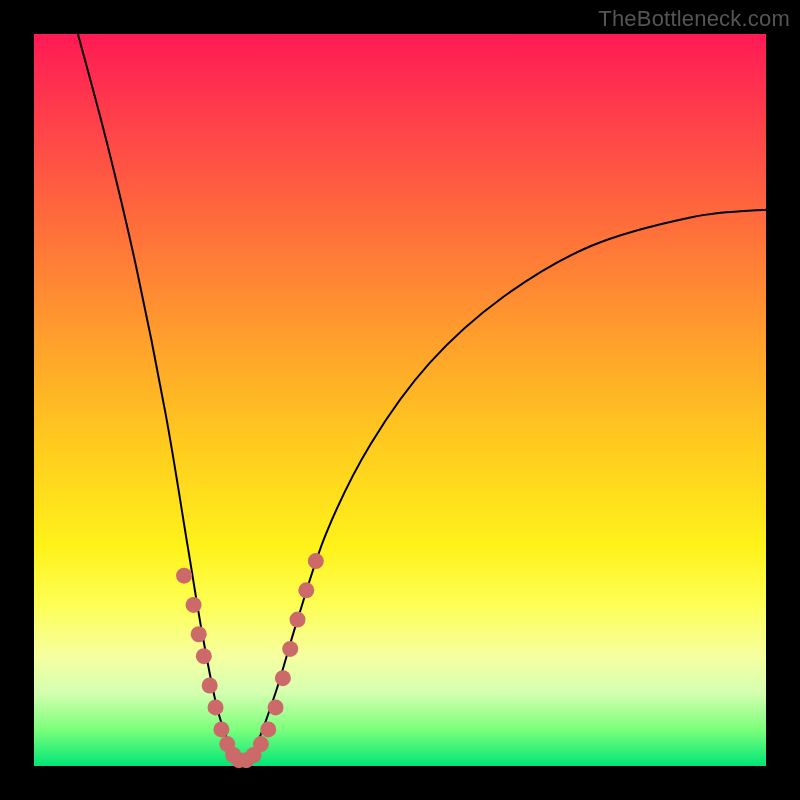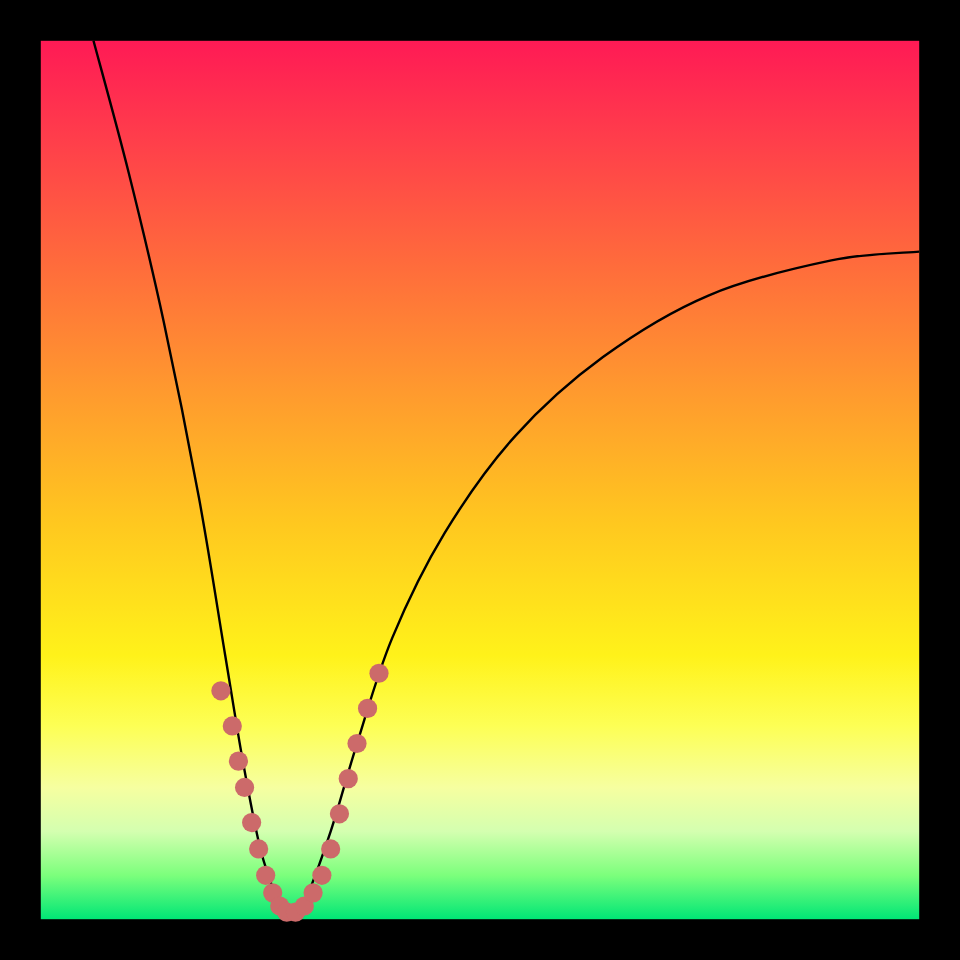--- a/index.html
+++ b/index.html
@@ -94,13 +94,14 @@
         <circle cx="234.24" cy="695.4" r="8" class="dot"></circle>
         <circle cx="241.56" cy="673.44" r="8" class="dot"></circle>
         <circle cx="248.88000000000002" cy="644.16" r="8" class="dot"></circle>
         <circle cx="256.2" cy="614.88" r="8" class="dot"></circle>
         <circle cx="263.52" cy="585.6" r="8" class="dot"></circle>
         <circle cx="272.30400000000003" cy="556.3199999999999" r="8" class="dot"></circle>
         <circle cx="281.82" cy="527.04" r="8" class="dot"></circle>
       </g>
   </svg>
 
+  <div class="watermark">TheBottleneck.com</div>
 </div>
 
 </body></html>

